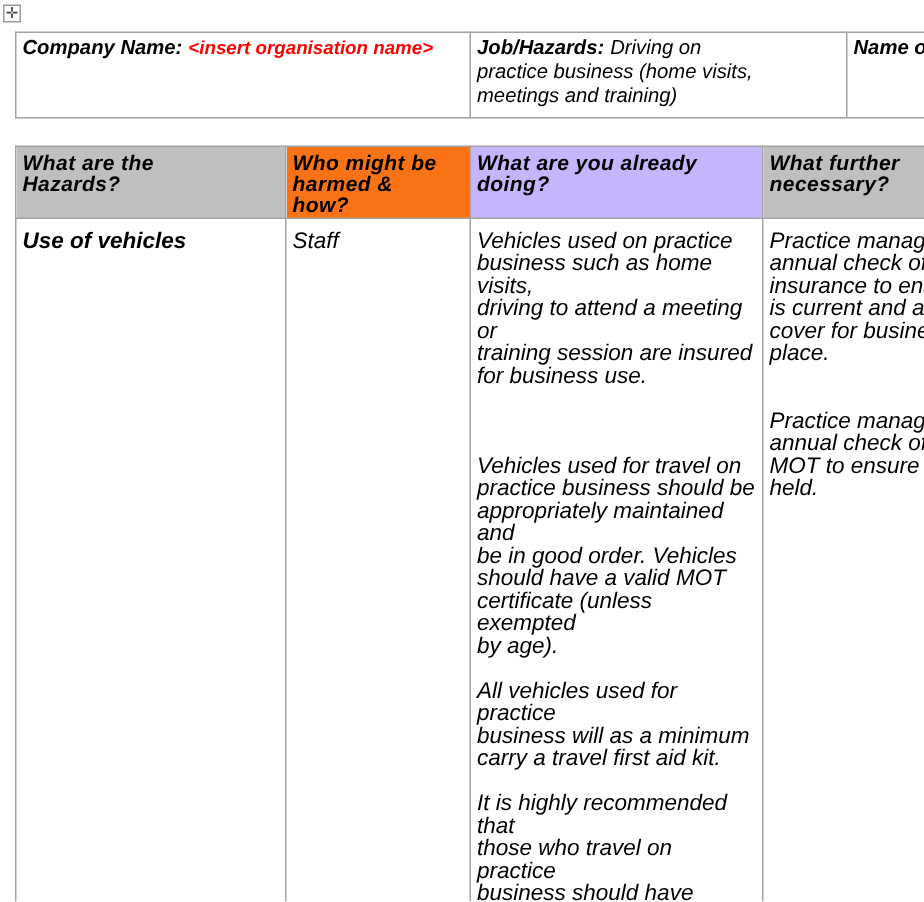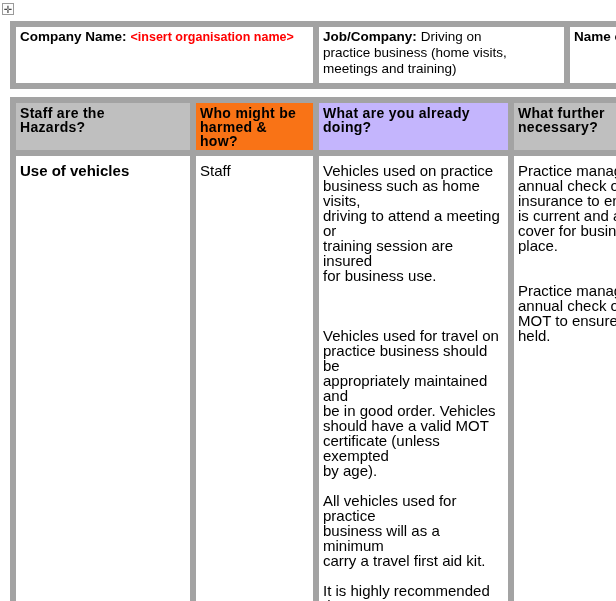--- a/index.html
+++ b/index.html
@@ -31,24 +31,25 @@
     box-sizing: border-box;
     cursor: move;
   }
   table {
     position: absolute;
     border-collapse: collapse;
     table-layout: fixed;
     background: #ffffff;
   }
   td {
-    border: 6px solid #a3a3a3;
+    border: 1px solid #a3a3a3;
     vertical-align: top;
     padding: 2px 4px;
     overflow: hidden;
+    font-style: italic;
   }
   
   #info-table {
     left: 10px;
     top: 21px;
     width: 830px;
     font-size: 13.5px;
     line-height: 16px;
   }
   #info-table td { height: 52px; }
@@ -98,41 +99,41 @@
       <col style="width:303px">
       <col style="width:251px">
       <col style="width:276px">
     </colgroup>
     <tbody>
         <tr>
       <td>
         <span class="cell-label">Company Name:</span><span class="placeholder-red" style="color:#FF0000">&lt;insert organisation name&gt;</span>
       </td>
       <td>
-        <span class="cell-label">Job/Company:</span><span class="cell-value">Driving on
+        <span class="cell-label">Job/Hazards:</span><span class="cell-value">Driving on
 practice business (home visits,
 meetings and training)</span>
       </td>
       <td>
         <span class="cell-label">Name o</span>
       </td>
     </tr>
   </tbody>
     </table>
 
   <table id="risk-table">
     <colgroup>
       <col style="width:180px">
       <col style="width:123px">
       <col style="width:195px">
       <col style="width:332px">
     </colgroup>
     <tbody>
         <tr>
-      <td class="head" style="background:#BFBFBF">Staff are the
+      <td class="head" style="background:#BFBFBF">What are the
 Hazards?</td>
       <td class="head" style="background:#f97316">Who might be
 harmed &amp;
 how?</td>
       <td class="head" style="background:#c4b5fd">What are you already
 doing?</td>
       <td class="head" style="background:#BFBFBF">What further
 necessary?</td>
     </tr>
     <tr>

